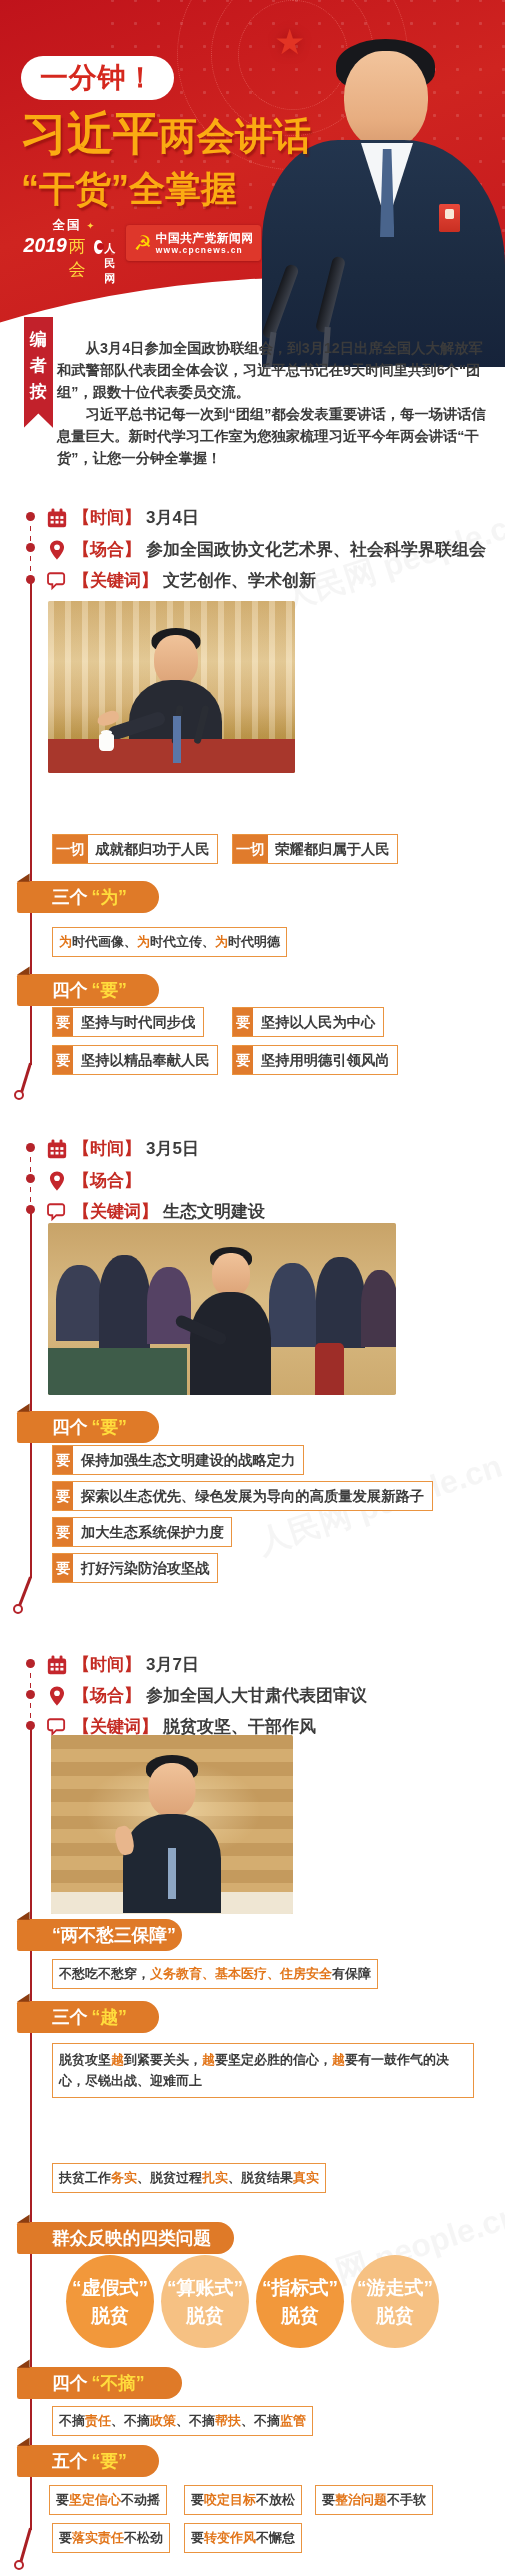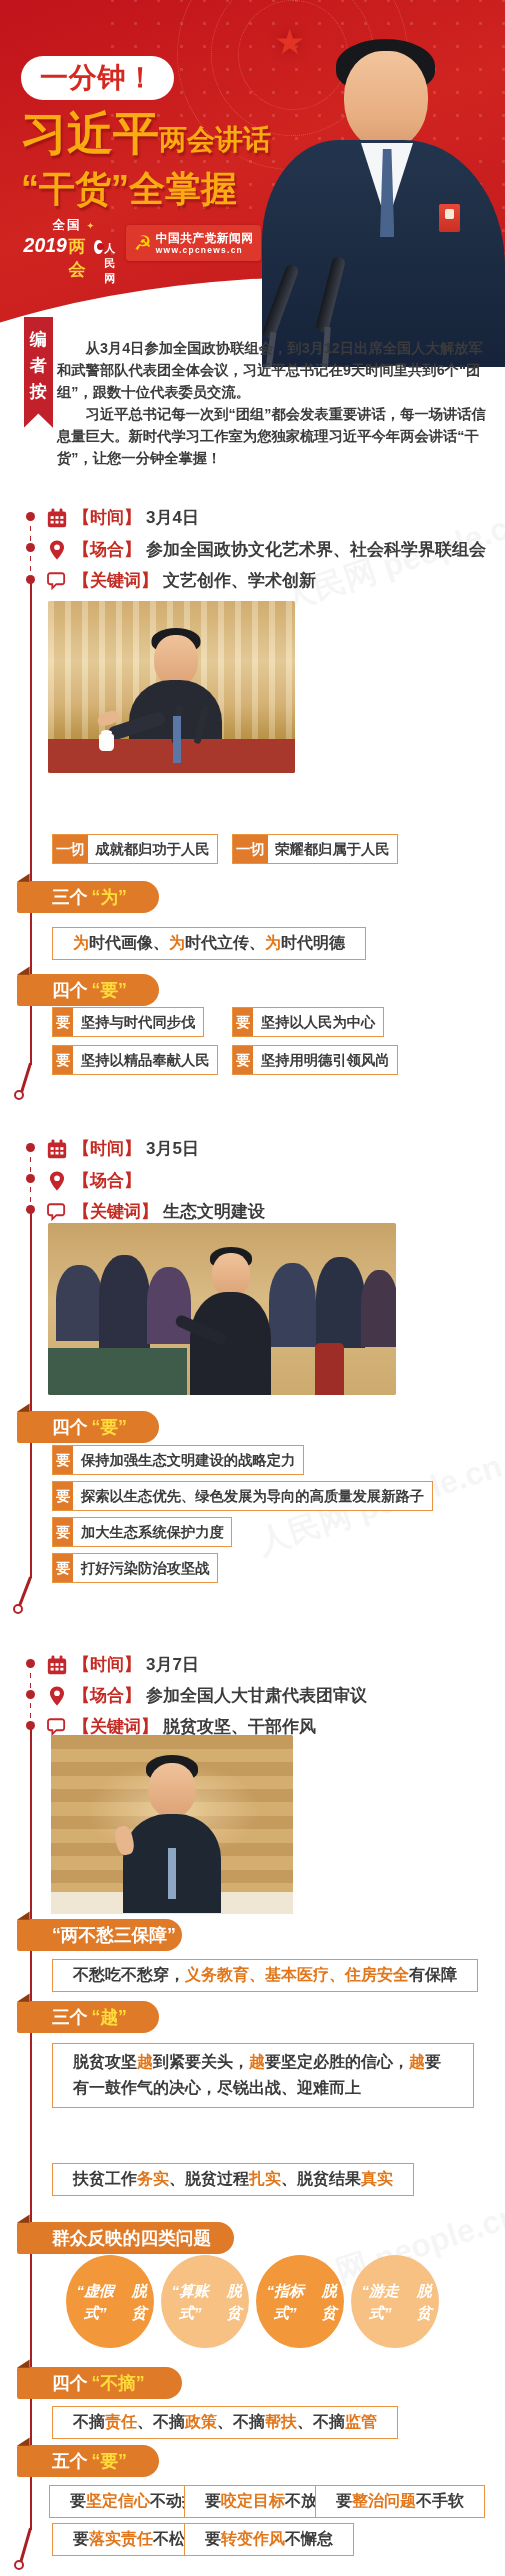--- a/index.html
+++ b/index.html
@@ -16,29 +16,29 @@
   .r1 { left:238px; top:0px; width:110px; height:110px; }
   .r2 { left:211px; top:-27px; width:163px; height:163px; }
   .r3 { left:177px; top:-61px; width:231px; height:231px; }
   .dome-star { position:absolute; left:274px; top:22px; font-size:35px; color:#e23424;
           text-shadow:0 0 11.8px rgba(120,0,0,.4); }
   .badge { position:absolute; left:21px; top:56px; width:153px; height:44px; background:#fff;
           border-radius:23.6px; display:flex; align-items:center; justify-content:center;
           color:#d5281e; font-size:28px; font-weight:700; letter-spacing:0.8px; z-index:5; }
   .t1 { position:absolute; left:21px; top:103px; z-index:5; color:#fbab12; font-weight:700;
         text-shadow:1.7px 2.5px 1.7px rgba(120,10,5,.45); white-space:nowrap; }
-  .t1 .big { font-size:46px; } .t1 .small { font-size:28px;margin-top:11px; }
+  .t1 .big { font-size:46px; } .t1 .small { font-size:38px;margin-top:11px; }
   .t2 { position:absolute; left:21px; top:165px; z-index:5; color:#fbab12; font-weight:700;
         font-size:36px; text-shadow:1.7px 2.5px 1.7px rgba(120,10,5,.45); white-space:nowrap; }
   .logo-left { position:absolute; left:23.6px; top:217px; z-index:5; color:#fff; width:101px; }
   .ll-top { font-size:12.6px; font-weight:700; letter-spacing:1.7px; margin-left:29px; }
   .ll-star { color:#ffd23c; font-size:9.3px; }
   .ll-bot { display:flex; align-items:baseline; gap:1.7px; }
   .ll-year { font-size:19.4px; font-style:italic; font-weight:700; }
-  .ll-word { font-size:17px; font-weight:700; color:#ffd23c; }
+  .ll-word { font-size:17px; font-weight:400; color:#ffd23c; }
   .ll-pd { width:13.5px; height:13.5px; background:#fff; border-radius:50%; position:relative; top:1.7px; margin-left:3.4px; }
   .ll-pd i { position:absolute; left:2.5px; top:2.5px; width:7.6px; height:7.6px; background:#c0131b; border-radius:50%; }
   .ll-site { font-size:11px; font-weight:700; }
   .cpc-box { position:absolute; left:126px; top:225px; width:135px; height:36px; background:#de372b;
           border-radius:3.4px; display:flex; align-items:center; justify-content:center; gap:4.2px; z-index:5;
           box-shadow:0 0.8px 2.5px rgba(90,0,0,.3); }
   .cpc-emblem { color:#ffd700; font-size:20px; line-height:1; }
   .cpc-name { color:#fff; font-size:11.8px; font-weight:700; letter-spacing:0.4px; line-height:1.2; }
   .cpc-url { color:#fff; font-size:8.4px; font-weight:700; letter-spacing:1.3px; }
   .curve { position:absolute; left:-160px; top:285px; width:699px; height:211px; background:#fff;
@@ -143,28 +143,28 @@
           padding-left:35px; z-index:3; font-weight:700; font-size:17.7px; white-space:nowrap; }
   .banner::before { content:""; position:absolute; left:0; top:-7.6px; width:12.6px; height:8.4px;
           background:#8c3d10; clip-path:polygon(0 100%,100% 0,100% 100%); }
   .by { color:#ffdc3c; margin-left:4.2px; }
 
   
   .lbox { position:absolute; display:flex; border:1.7px solid #ea9440; background:#fff; height:30px; z-index:3; white-space:nowrap; }
   .ltag { background:#e07b2c; color:#fff; font-weight:700; font-size:14.3px; display:flex; align-items:center; padding:0 3px; }
   .ltext { color:#3c3c3c; font-weight:700; font-size:14.3px; display:flex; align-items:center; padding:0 7.6px; }
   .rbox { position:absolute; border:1.7px solid #ea9440; background:#fff; color:#3c3c3c; z-index:3;
-          font-weight:700; font-size:16px; padding:5px 20px; white-space:nowrap; }
+          font-weight:700; font-size:13px; padding:5px 6px; white-space:nowrap; }
   .rbox .hl, .hl { color:#e2761b; }
   .rbox.wrap { white-space:normal; line-height:1.65; }
 
   
   .pcircle { position:absolute; width:88px; height:93px; border-radius:50%; color:#fff; z-index:3;
-          display:flex; align-items:center; justify-content:center;
-          font-weight:700; font-size:15px; line-height:1.45; text-align:center;font-style:italic; }
+          display:flex; flex-direction:column; align-items:center; justify-content:center;
+          font-weight:700; font-size:19px; line-height:1.45; text-align:center; }
   .pc-dark { background:#f2983b; } .pc-light { background:#f6c183; }
 
   .wm { position:absolute; color:#9a9a9a; opacity:.09; font-size:32px; font-weight:700;
         transform:rotate(-18deg); z-index:0; white-space:nowrap; }
 </style>
 </head>
 <body>
 
 <div class="page">
 

